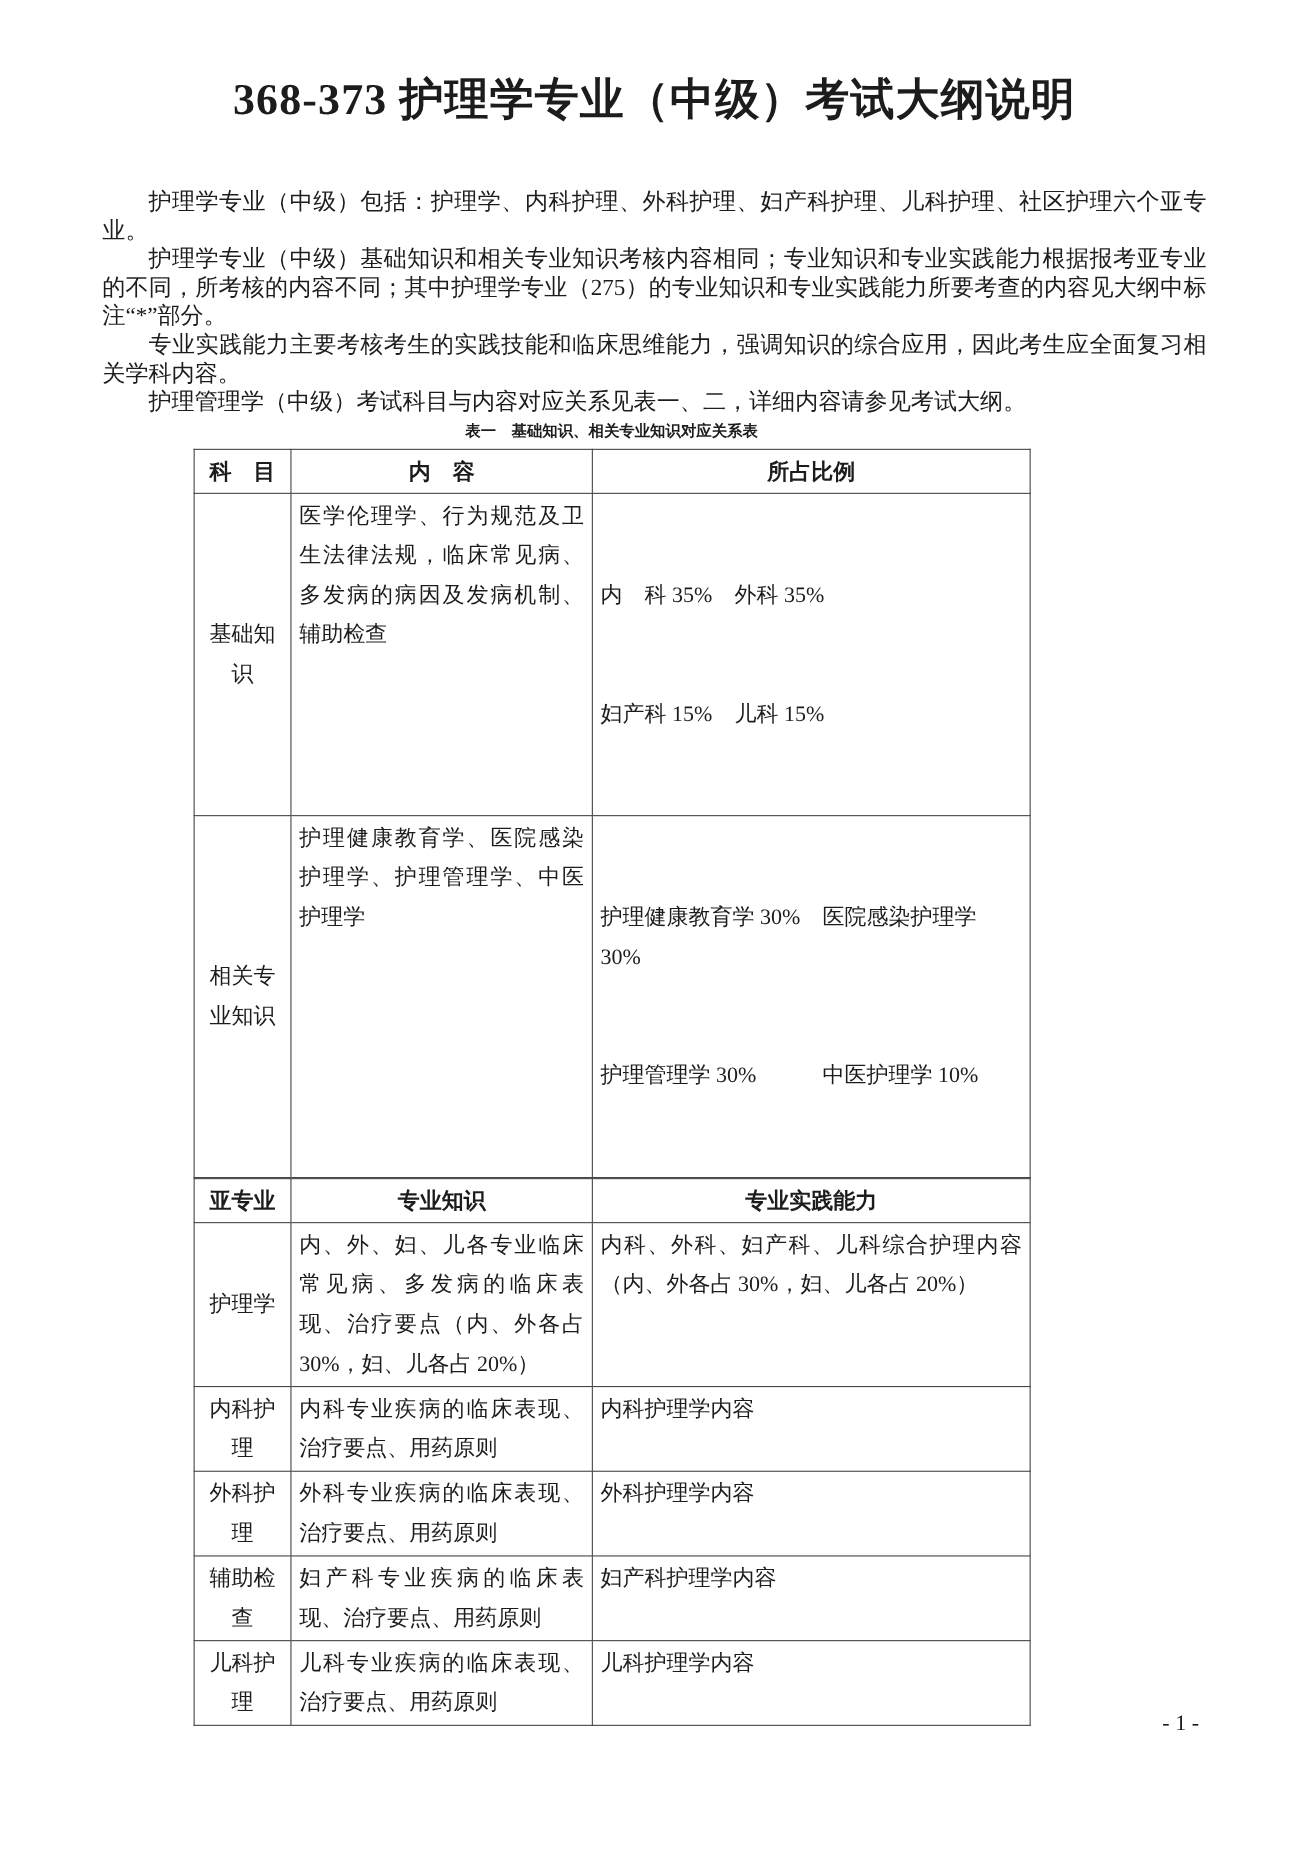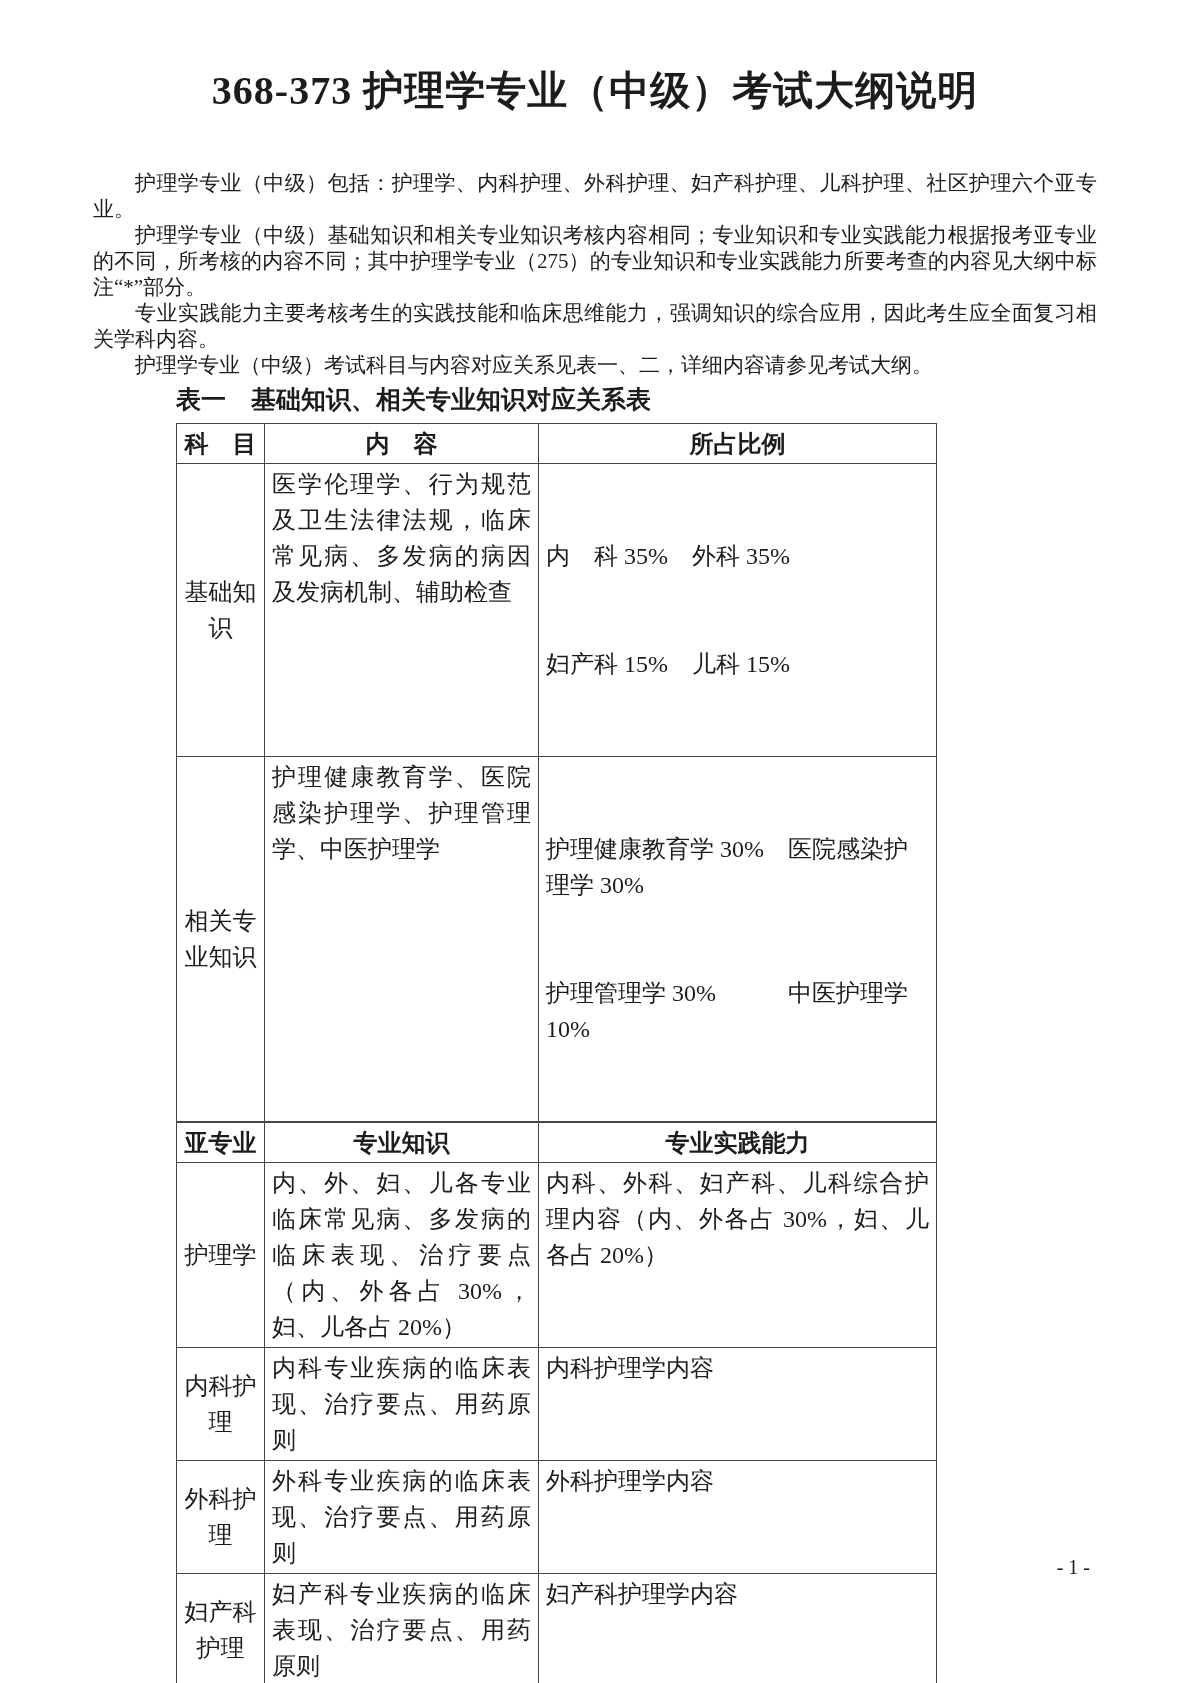--- a/index.html
+++ b/index.html
@@ -26,30 +26,30 @@
   .body-text {
     margin-top: 52px;
     font-size: 21px;
     line-height: 26px;
     text-align: justify;
   }
   .body-text p { margin: 0; text-indent: 2em; }
   .tbl-caption {
     width: 760px;
     margin: 5px 0 7px 83px;
-    font-size: 25px;
+    font-size: 14px;
     font-weight: bold;
-    text-align: left;
+    text-align: center;
   }
   table.doc-table {
     width: 760px;
     margin-left: 83px;
     border-collapse: collapse;
     table-layout: fixed;
-    font-size: 24px;
+    font-size: 20px;
     line-height: 36px;
   }
   table.doc-table th, table.doc-table td {
     border: 1.5px solid #454545;
     padding: 2px 7px;
     box-sizing: border-box;
   }
   table.doc-table th {
     font-weight: bold;
     text-align: center;
@@ -85,21 +85,21 @@
 <body>
 
 <div class="page">
 
   <h1 class="doc-title">368-373 护理学专业（中级）考试大纲说明</h1>
 
   <div class="body-text">
     <p>护理学专业（中级）包括：护理学、内科护理、外科护理、妇产科护理、儿科护理、社区护理六个亚专业。</p>
     <p>护理学专业（中级）基础知识和相关专业知识考核内容相同；专业知识和专业实践能力根据报考亚专业的不同，所考核的内容不同；其中护理学专业（275）的专业知识和专业实践能力所要考查的内容见大纲中标注“*”部分。</p>
     <p>专业实践能力主要考核考生的实践技能和临床思维能力，强调知识的综合应用，因此考生应全面复习相关学科内容。</p>
-    <p>护理学专业（中级）考试科目与内容对应关系见表一、二，详细内容请参见考试大纲。</p>
+    <p>护理管理学（中级）考试科目与内容对应关系见表一、二，详细内容请参见考试大纲。</p>
   </div>
 
   <div class="tbl-caption">表一　基础知识、相关专业知识对应关系表</div>
 
   <table class="doc-table">
     <colgroup>
         <col class="c1">
         <col class="c2">
         <col class="c3">
       </colgroup>
@@ -150,21 +150,21 @@
       <td class="cell-subject">内科护理</td>
       <td class="cell-content">内科专业疾病的临床表现、治疗要点、用药原则</td>
       <td class="cell-content">内科护理学内容</td>
     </tr>
     <tr>
       <td class="cell-subject">外科护理</td>
       <td class="cell-content">外科专业疾病的临床表现、治疗要点、用药原则</td>
       <td class="cell-content">外科护理学内容</td>
     </tr>
     <tr>
-      <td class="cell-subject">妇产科护理</td>
+      <td class="cell-subject">辅助检查</td>
       <td class="cell-content">妇产科专业疾病的临床表现、治疗要点、用药原则</td>
       <td class="cell-content">妇产科护理学内容</td>
     </tr>
     <tr>
       <td class="cell-subject">儿科护理</td>
       <td class="cell-content">儿科专业疾病的临床表现、治疗要点、用药原则</td>
       <td class="cell-content">儿科护理学内容</td>
     </tr>
 
   </tbody>

